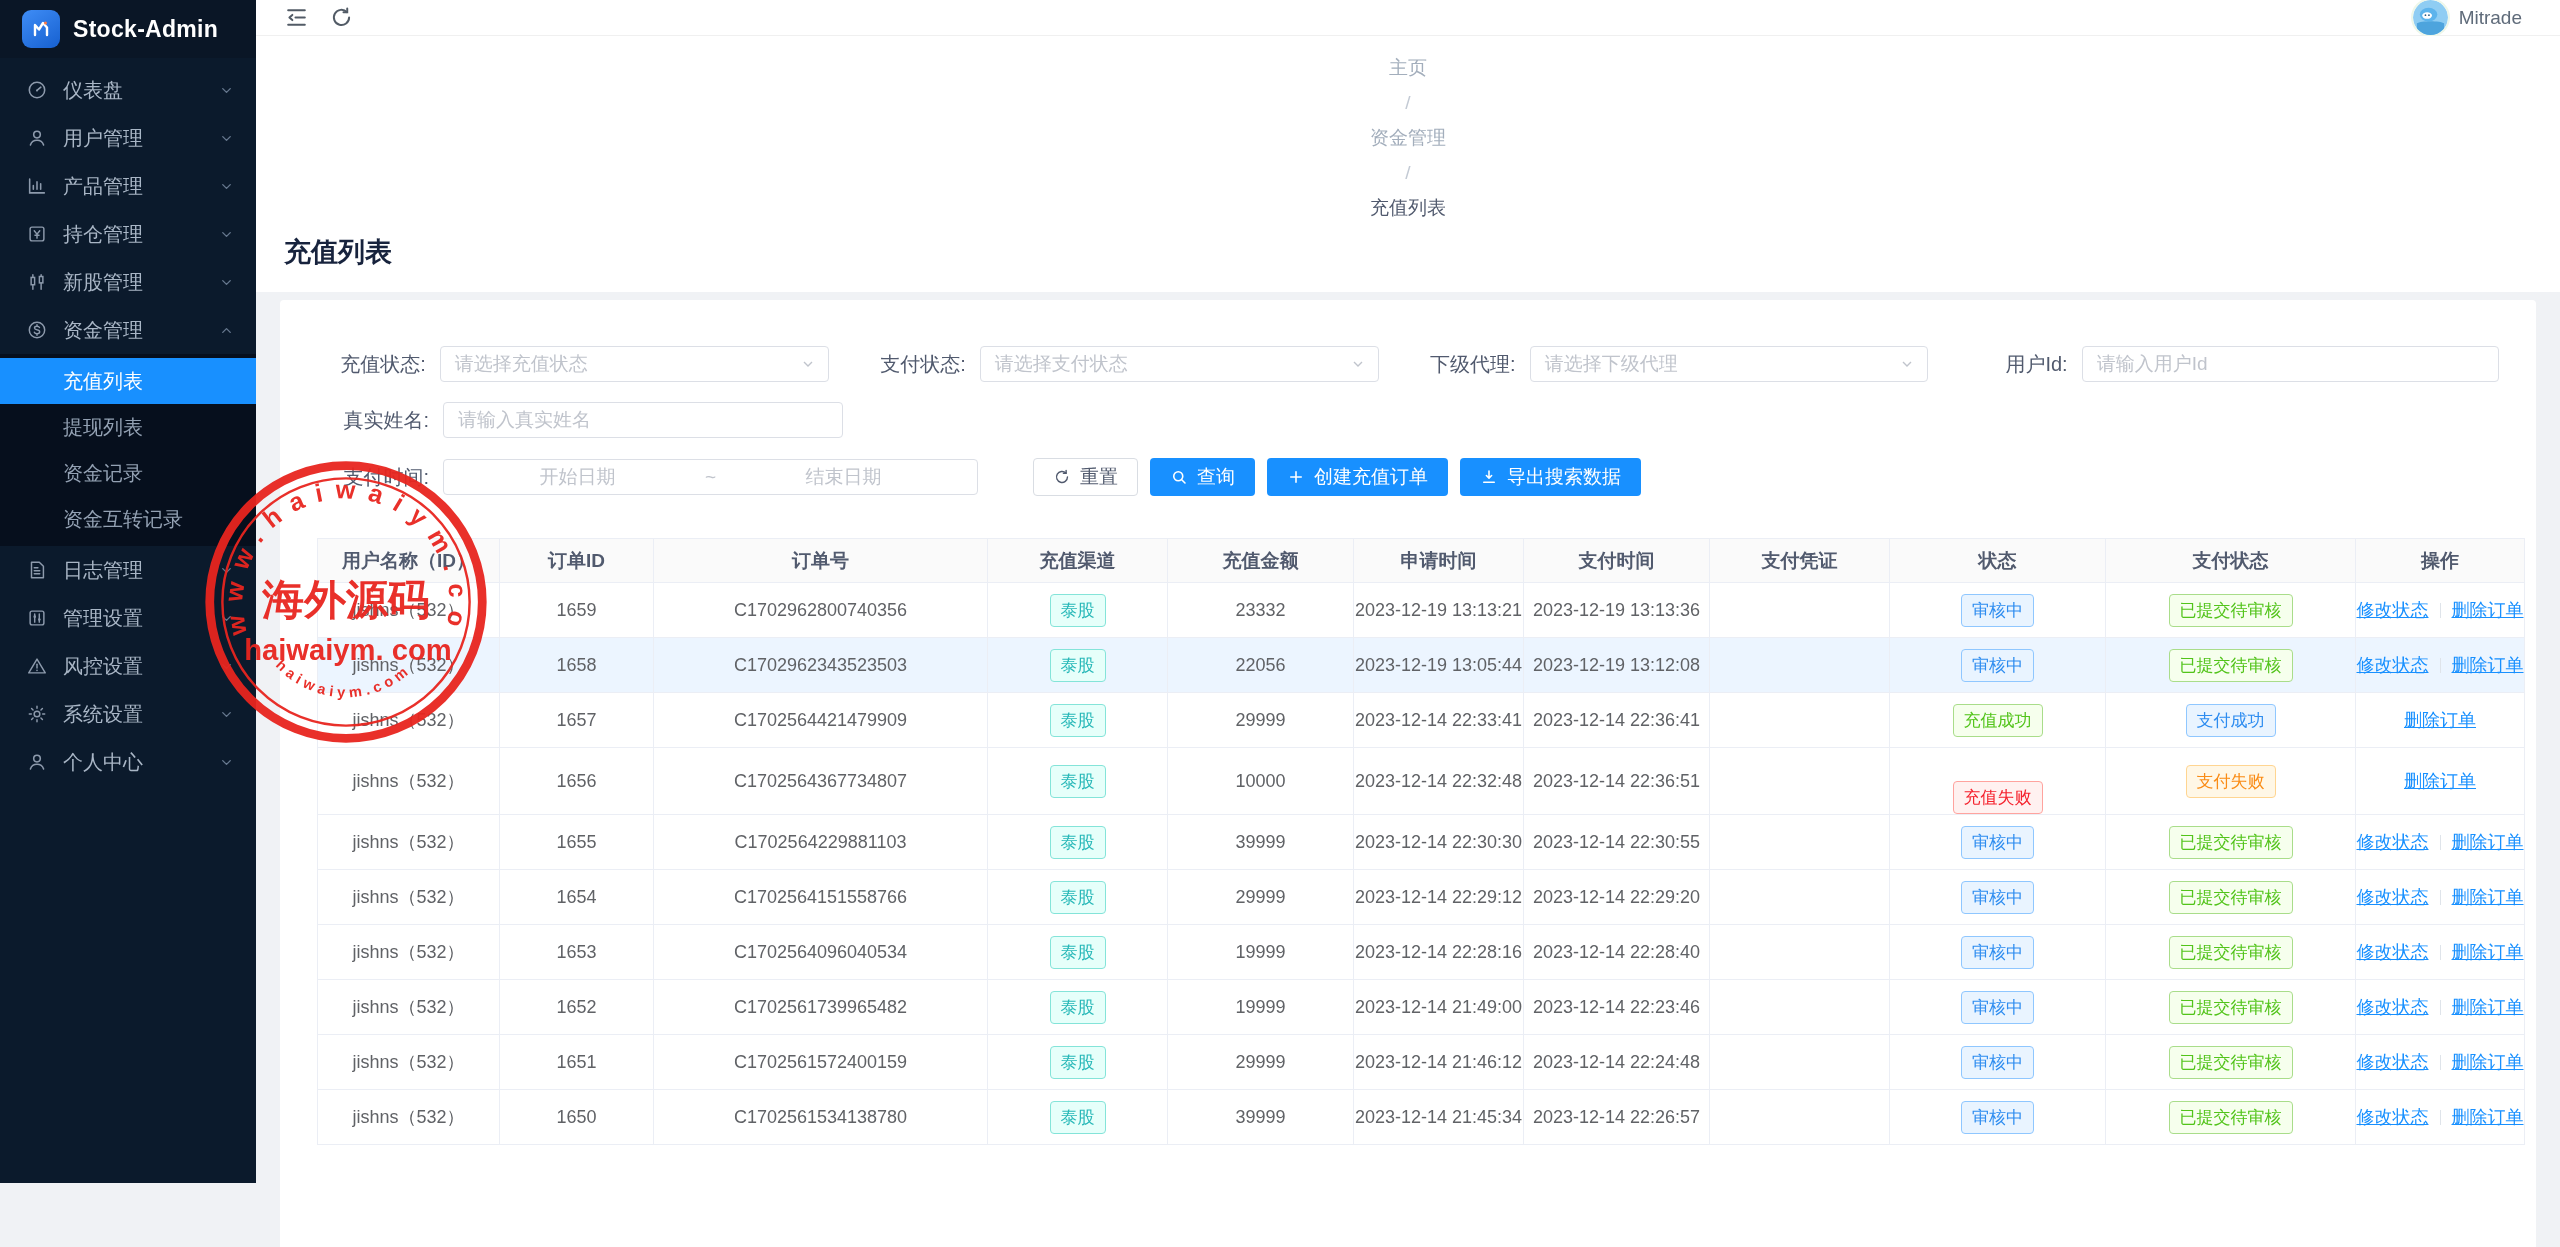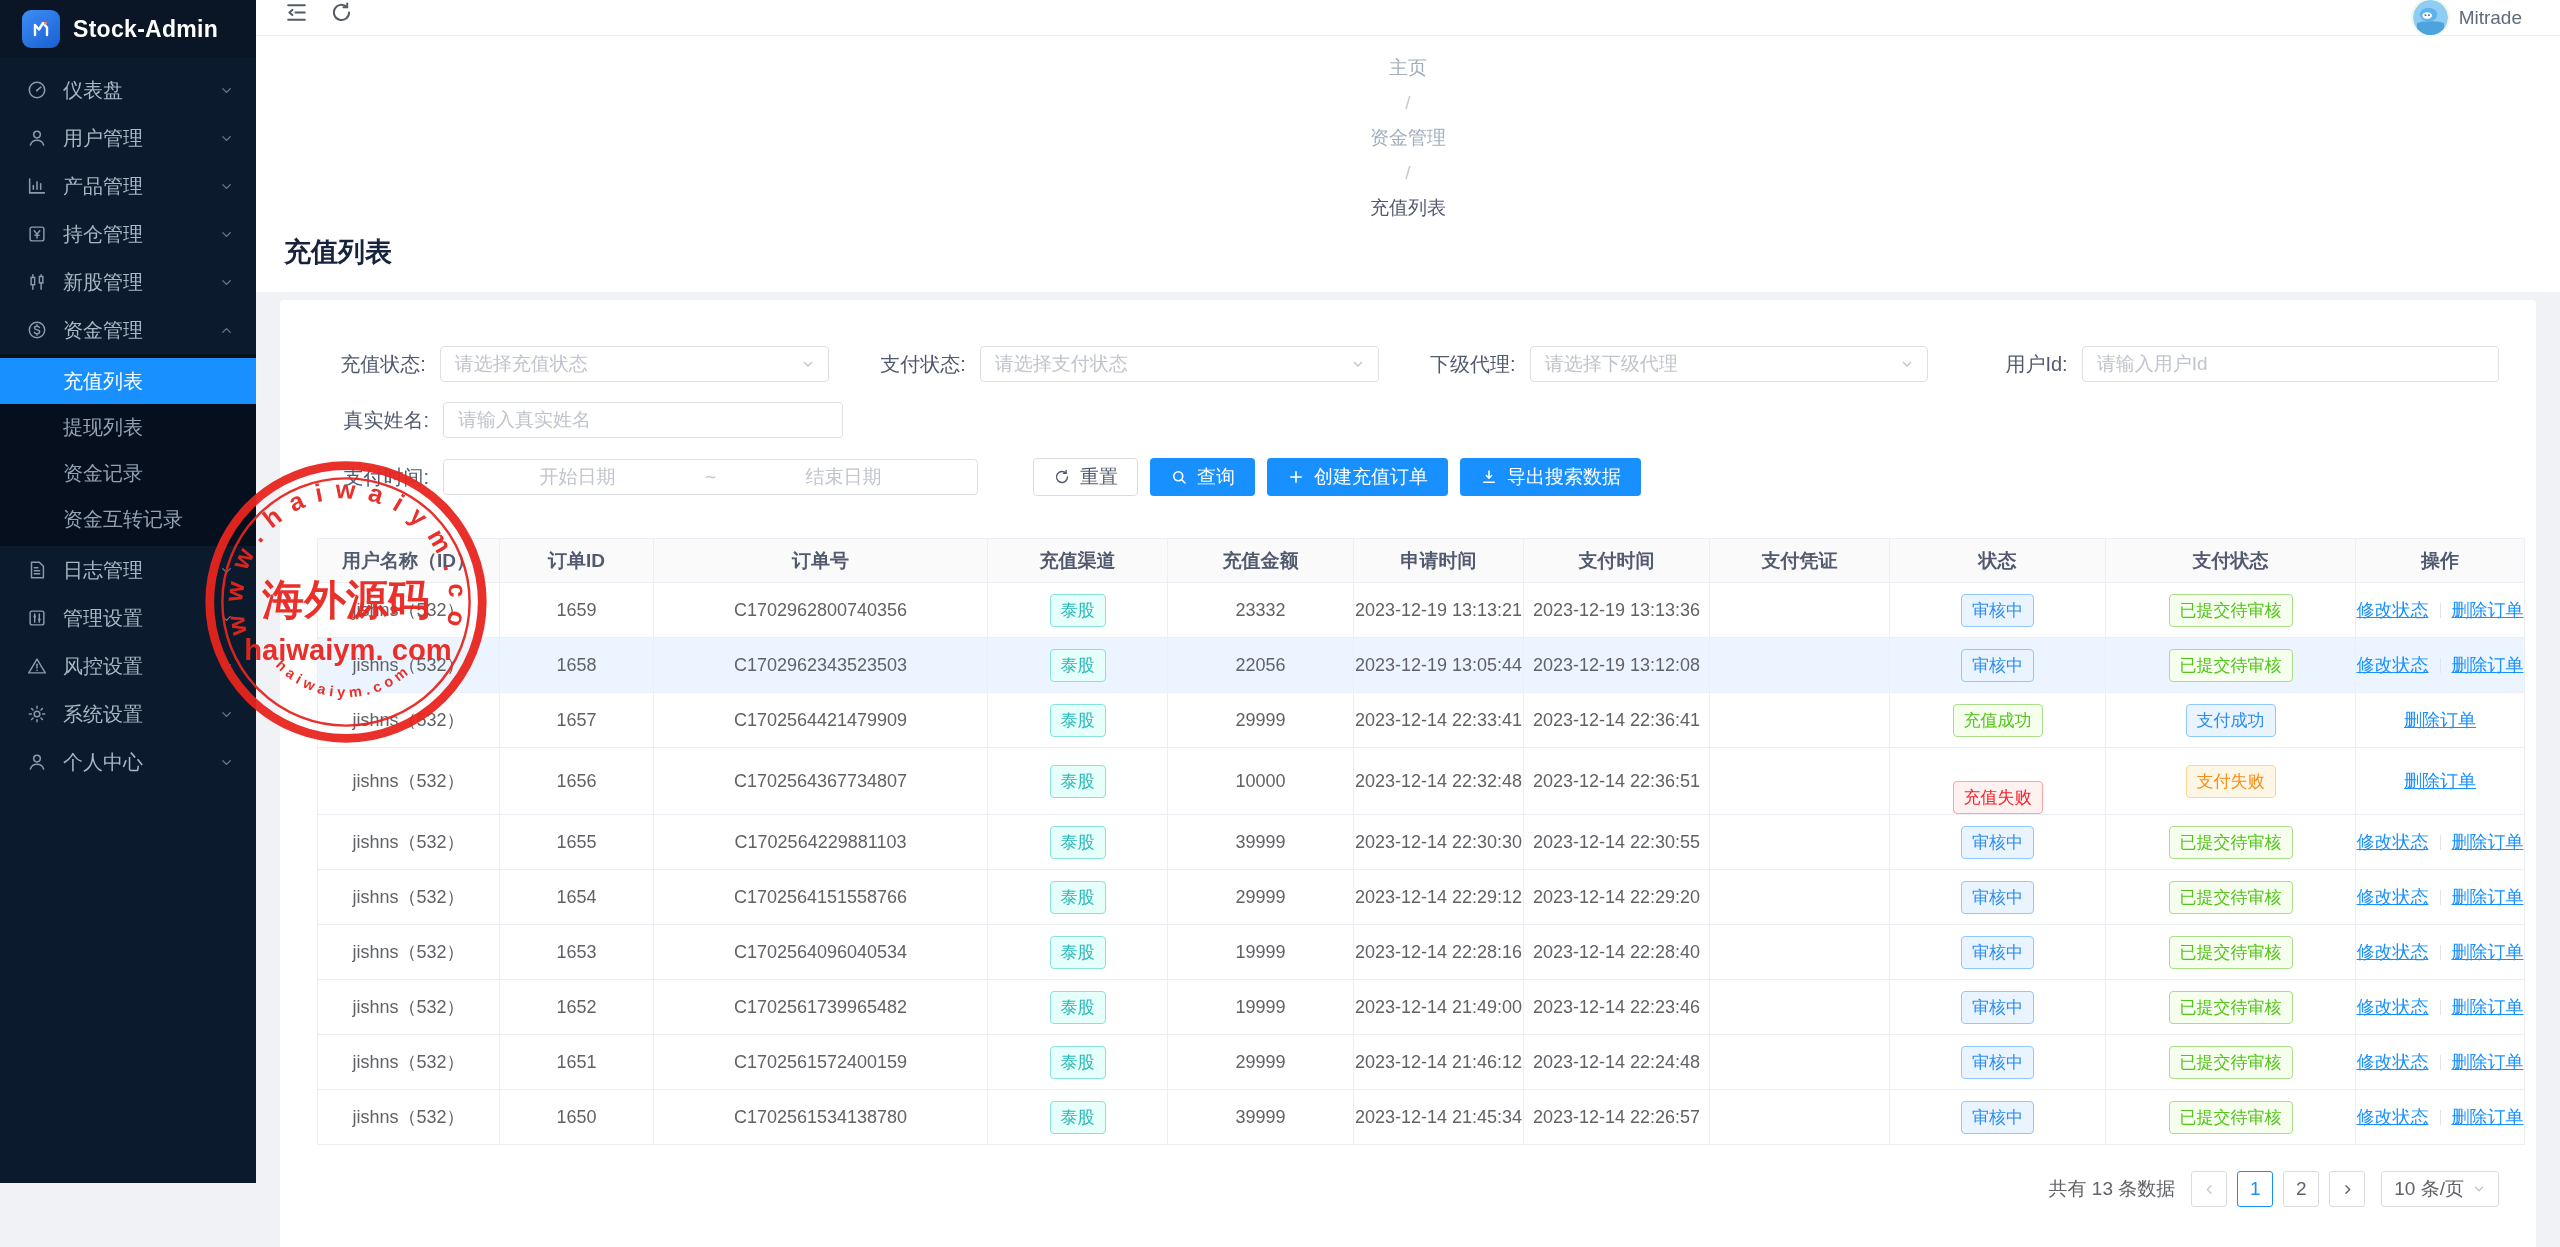--- a/index.html
+++ b/index.html
@@ -20,21 +20,21 @@
   .mi-label { flex:1; }
   .mi-arrow { width:15px; height:15px; color:#66788e; display:flex; }
   .mi-arrow svg { width:15px; height:15px; }
   .mi-arrow.up { transform:rotate(180deg); }
   .submenu { background:#060f1d; padding:4px 0; }
   .submenu-item { height:46px; display:flex; align-items:center; padding-left:63px; color:#93a1b3; font-size:20px; cursor:pointer; }
   .submenu-item.active { background:#1890ff; color:#fff; }
 
   
   .main { flex:1; min-width:0; display:flex; flex-direction:column; background:#f0f2f5; }
-  .topbar { height:56px; background:#fff; display:flex; align-items:flex-start; padding:0 38px 0 28px; gap:20px; border-bottom:1px solid #f0f0f0; }
+  .topbar { height:56px; background:#fff; display:flex; align-items:center; padding:0 38px 0 28px; gap:20px; border-bottom:1px solid #f0f0f0; }
   .tb-icon { width:25px; height:25px; color:#525b66; cursor:pointer; display:flex; }
   .tb-icon svg { width:25px; height:25px; }
   .tb-user { margin-left:auto; display:flex; align-items:center; gap:11px; cursor:pointer; }
   .avatar { width:35px; height:35px; border-radius:50%; overflow:hidden; display:flex; box-shadow:0 0 0 2px #eef7e9; }
   .tb-username { color:#5f6b7a; font-size:19px; }
 
   .pagehead { background:#fff; padding:19px 28px 22px; }
   .breadcrumb { display:flex; align-items:center; gap:11px; font-size:19px; color:#a3aebc;flex-direction:column; }
   .crumb { color:#a3aebc; cursor:pointer; }
   .crumb.current { color:#515a6e; cursor:default; }
@@ -554,41 +554,20 @@
                 <td>2023-12-14 22:26:57</td>
                 <td></td>
                 <td><span class="badge b-blue">审核中</span></td>
                 <td><span class="badge b-green">已提交待审核</span></td>
                 <td><span class="oplink">修改状态</span><span class="opsep"></span><span class="oplink">删除订单</span></td>
               </tr>
             </tbody>
         </table>
       </div>
 
-      <div class="pager" id="pager">
-          <span class="pg-total">共有 13 条数据</span>
-          <span class="pg-btn disabled">
-            <svg viewBox="0 0 24 24" fill="none" stroke="currentColor" stroke-width="2.2" stroke-linecap="round" stroke-linejoin="round">
-              <path d="M14.5 6L8.5 12l6 6"></path>
-            </svg>
-          </span>
-          <span class="pg-btn active">1</span>
-          <span class="pg-btn">2</span>
-          <span class="pg-btn">
-            <svg viewBox="0 0 24 24" fill="none" stroke="currentColor" stroke-width="2.2" stroke-linecap="round" stroke-linejoin="round">
-              <path d="M9.5 6l6 6-6 6"></path>
-            </svg>
-          </span>
-          <span class="pg-size">
-            <span>10 条/页</span>
-            <svg viewBox="0 0 24 24" fill="none" stroke="currentColor" stroke-width="2.2" stroke-linecap="round">
-              <path d="M6 9l6 6 6-6"></path>
-            </svg>
-          </span>
-        </div>
 
     </div>
   </div>
 </div>
 
 <svg class="stamp" viewBox="0 0 300 300">
   <defs>
     <path id="arcTop" d="M 50.4,186 A 106,106 0 1 1 249.6,186"></path>
     <path id="arcBottom" d="M 69.7,206 A 98,98 0 0 0 230.3,206"></path>
   </defs>

